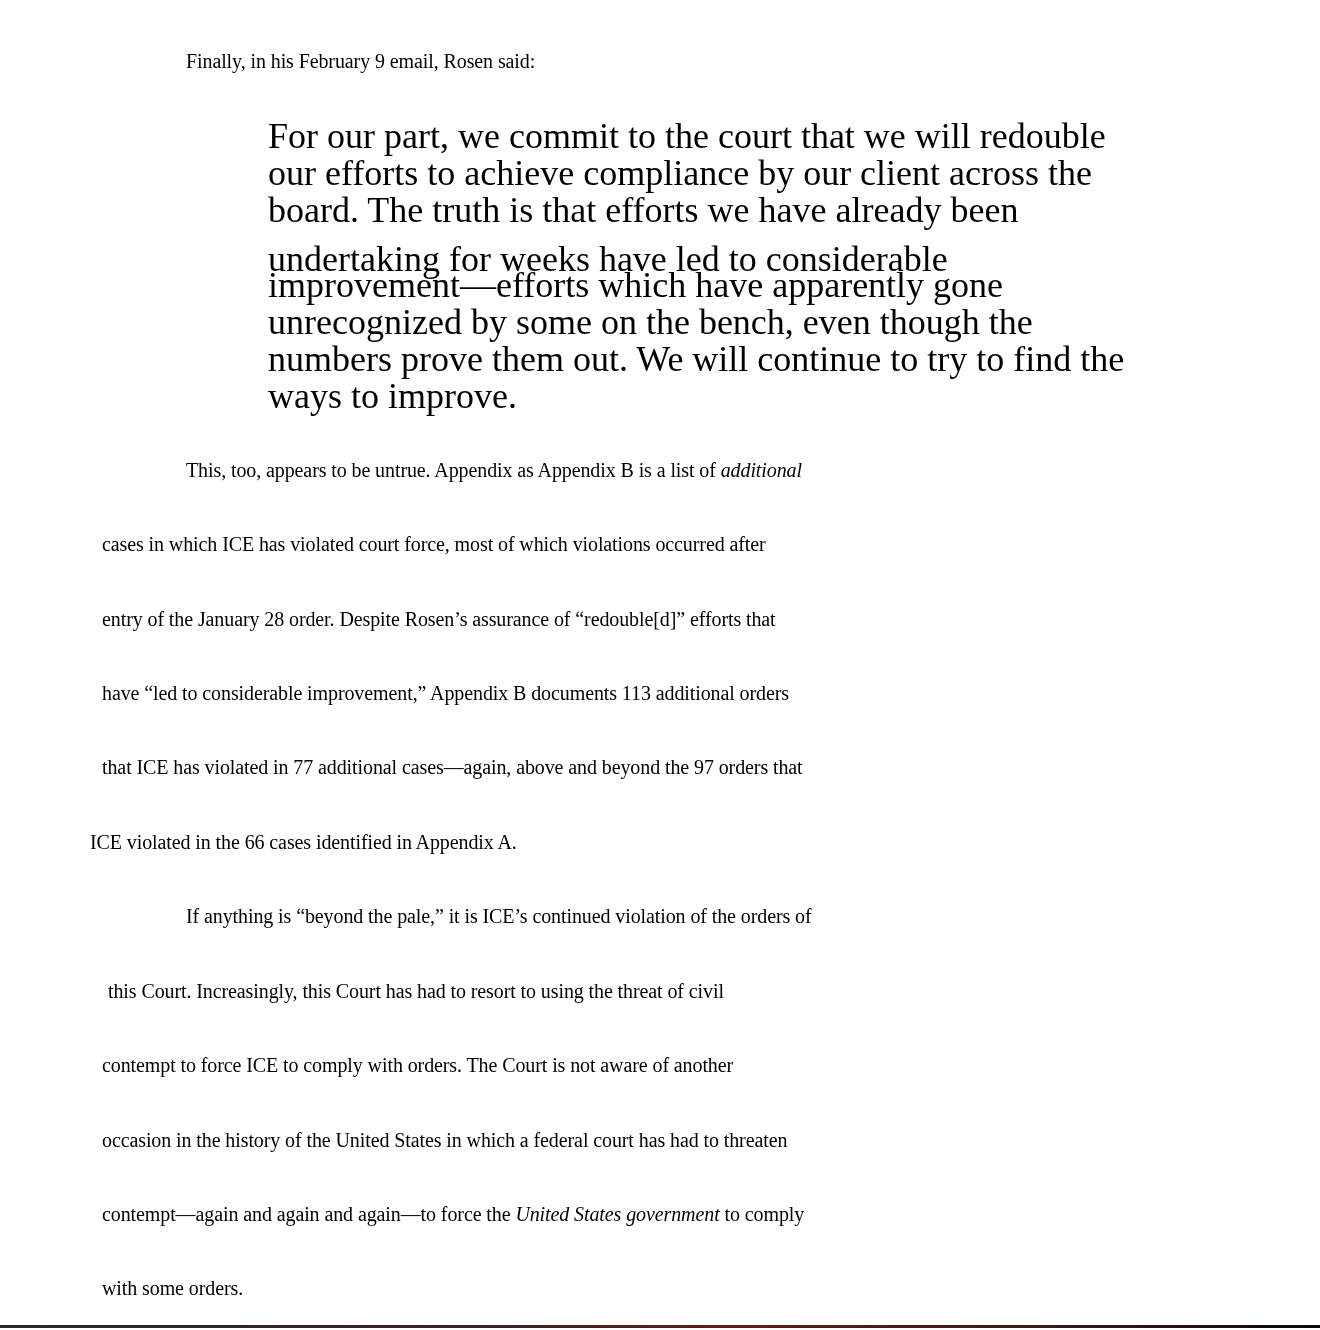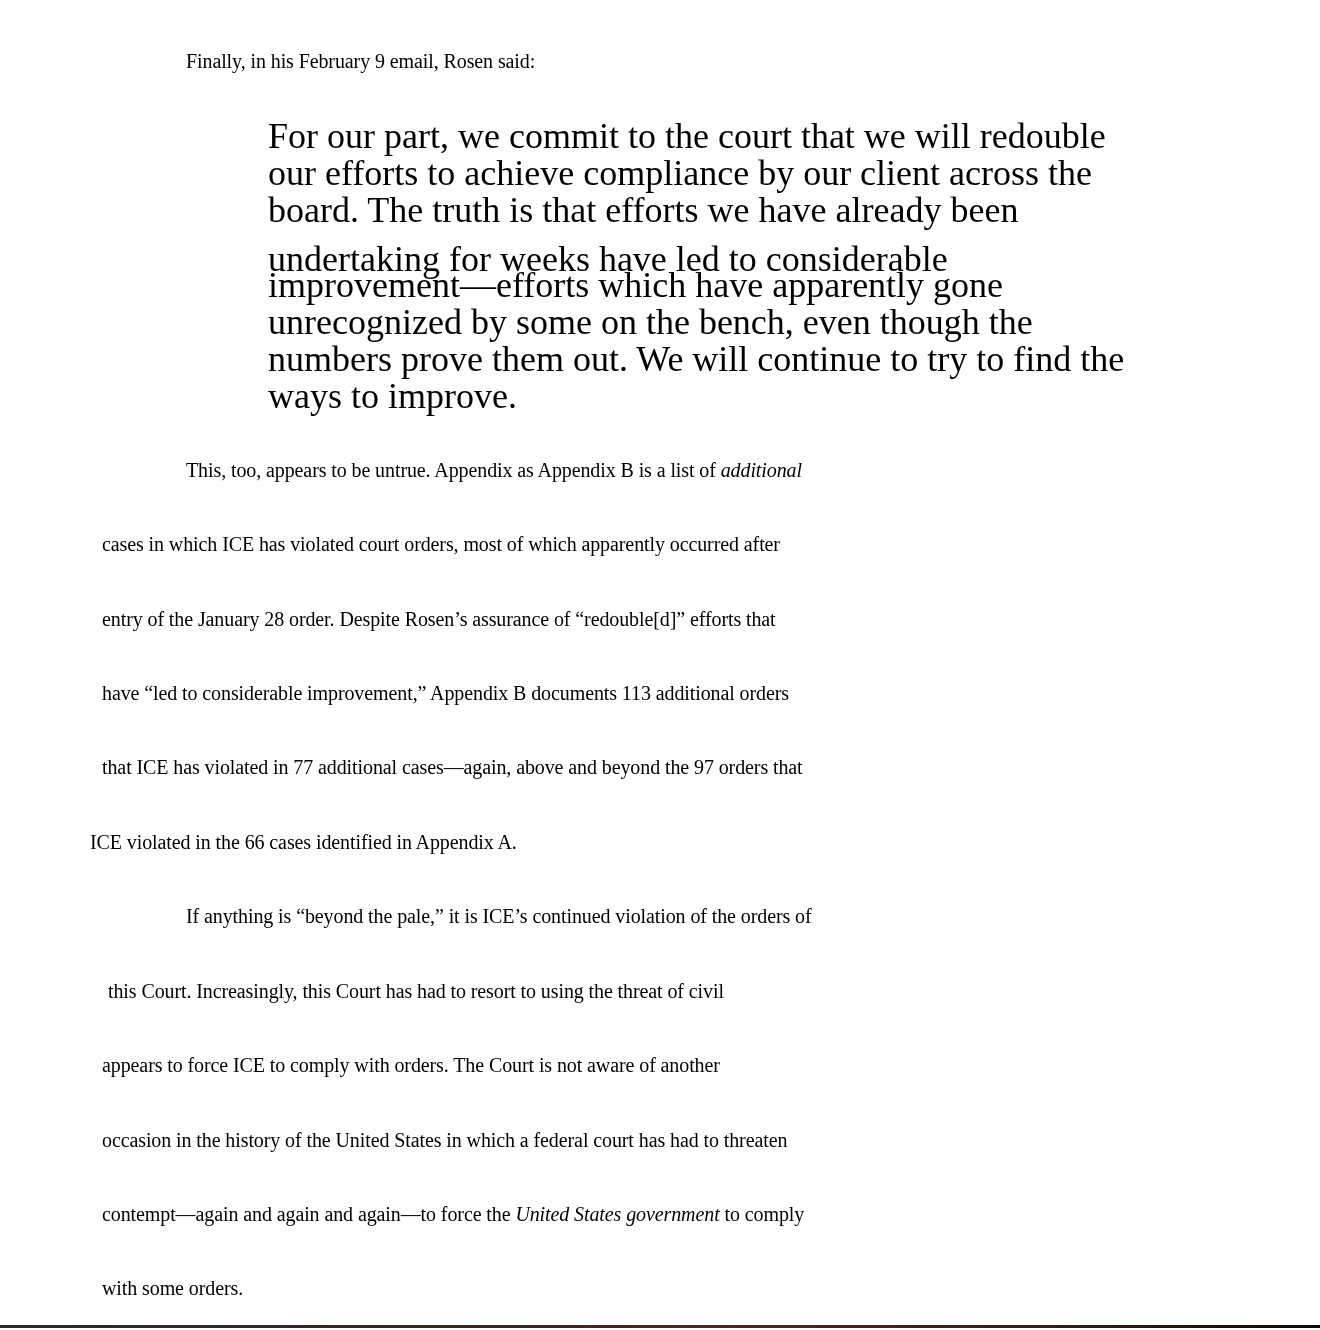--- a/index.html
+++ b/index.html
@@ -35,30 +35,30 @@
     <div class="q" style="top:192px;">board.  The truth is that efforts we have already been</div>
     <div class="q" style="top:241px;">undertaking for weeks have led to considerable</div>
     <div class="q" style="top:267px;">improvement—efforts which have apparently gone</div>
     <div class="q" style="top:304px;">unrecognized by some on the bench, even though the</div>
     <div class="q" style="top:341px;">numbers prove them out.  We will continue to try to find the</div>
     <div class="q" style="top:378px;">ways to improve.</div>
   </div>
 
   <div>
     <div class="line" style="left:186px; top:453px;"><span>This, too, appears to be untrue.  Appendix as Appendix B is a list of </span><span class="i">additional</span></div>
-    <div class="line" style="left:102px; top:527px;">cases in which ICE has violated court orders, most of which apparently occurred after</div>
+    <div class="line" style="left:102px; top:527px;">cases in which ICE has violated court force, most of which violations occurred after</div>
     <div class="line" style="left:102px; top:602px;">entry of the January 28 order.  Despite Rosen’s assurance of “redouble[d]” efforts that</div>
     <div class="line" style="left:102px; top:676px;">have “led to considerable improvement,” Appendix B documents 113 additional orders</div>
     <div class="line" style="left:102px; top:750px;">that ICE has violated in 77 additional cases—again, above and beyond the 97 orders that</div>
     <div class="line" style="left:90px; top:825px;">ICE violated in the 66 cases identified in Appendix A.</div>
   </div>
 
   <div>
     <div class="line" style="left:186px; top:899px;">If anything is “beyond the pale,” it is ICE’s continued violation of the orders of</div>
     <div class="line" style="left:108px; top:974px;">this Court.  Increasingly, this Court has had to resort to using the threat of civil</div>
-    <div class="line" style="left:102px; top:1048px;">appears to force ICE to comply with orders.  The Court is not aware of another</div>
+    <div class="line" style="left:102px; top:1048px;">contempt to force ICE to comply with orders.  The Court is not aware of another</div>
     <div class="line" style="left:102px; top:1123px;">occasion in the history of the United States in which a federal court has had to threaten</div>
     <div class="line" style="left:102px; top:1197px;"><span>contempt—again and again and again—to force the </span><span class="i">United States government</span><span> to comply</span></div>
     <div class="line" style="left:102px; top:1271px;">with some orders.</div>
   </div>
 
   <div class="rule"></div>
 </div>
 
 </body></html>

